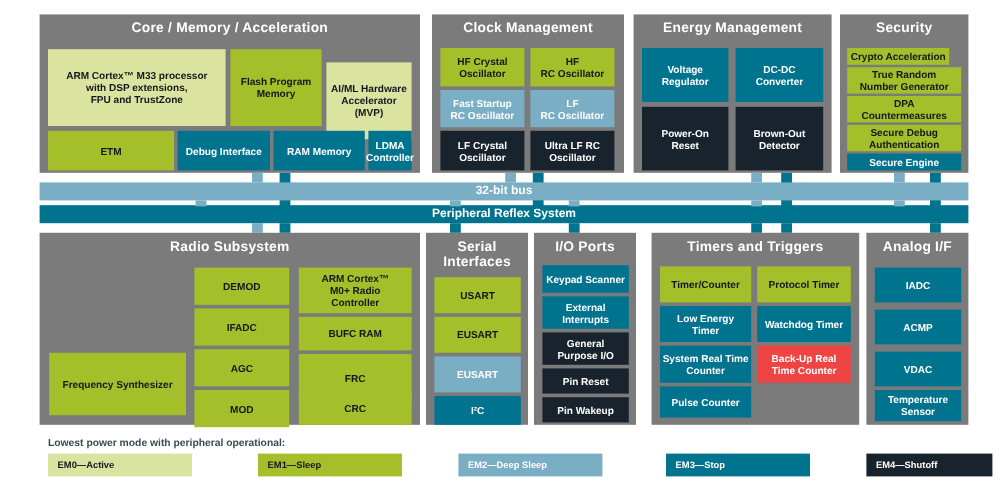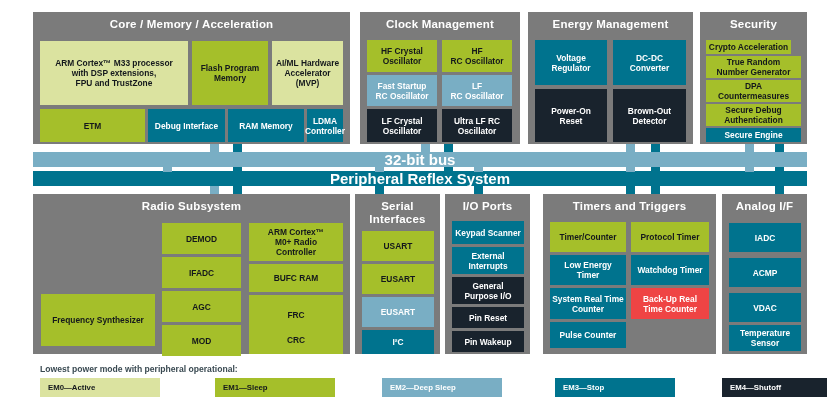--- a/index.html
+++ b/index.html
@@ -52,21 +52,21 @@
   .em4b{background:#ef4444;color:#ffffff;text-align:right;}
 
   
   .bus{
     position:absolute;
     display:flex;
     align-items:center;
     justify-content:center;
     color:#ffffff;
     font-weight:bold;
-    font-size:15px;
+    font-size:10px;
   }
   .bus32{background:#79aec4;}
   .busprs{background:#00738e;}
   .stub{position:absolute;}
   .stub-lt{background:#79aec4;}
   .stub-dk{background:#00738e;}
 
   
   .legend-caption{
     position:absolute;
@@ -90,21 +90,21 @@
 
 <div id="root">
 
   <div class="panel" style="left:33px;top:12px;width:317px;height:132px;">
     <div class="panel-title">Core / Memory / Acceleration</div>
     <div class="blk em0" style="left:7px;top:29px;width:148px;height:64px;">ARM Cortex™ M33 processor
 with DSP extensions,
 FPU and TrustZone</div>
     <div class="blk em1" style="left:159px;top:29px;width:76px;height:64px;">Flash Program
 Memory</div>
-    <div class="blk em0" style="left:239px;top:29px;width:71px;height:64px;">AI/ML Hardware
+    <div class="blk em0" style="left:239px;top:40px;width:71px;height:64px;">AI/ML Hardware
 Accelerator
 (MVP)</div>
     <div class="blk em1" style="left:7px;top:97px;width:105px;height:33px;">ETM</div>
     <div class="blk em3" style="left:115px;top:97px;width:77px;height:33px;">Debug Interface</div>
     <div class="blk em3" style="left:195px;top:97px;width:76px;height:33px;">RAM Memory</div>
     <div class="blk em3" style="left:274px;top:97px;width:36px;height:33px;">LDMA
 Controller</div>
   </div>
 
   <div class="panel" style="left:360px;top:12px;width:160px;height:132px;">

